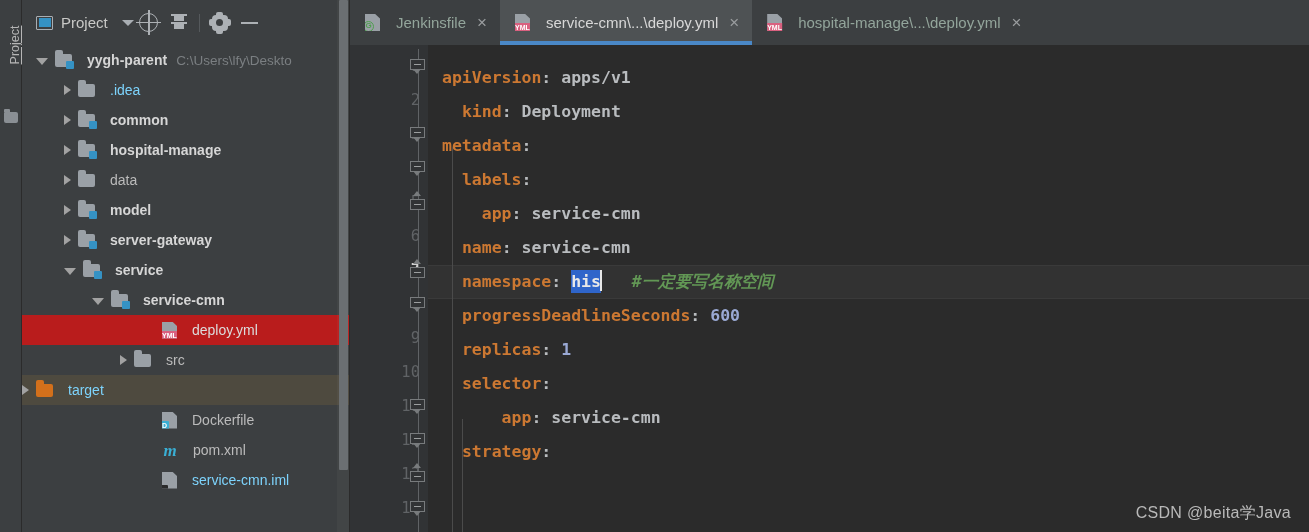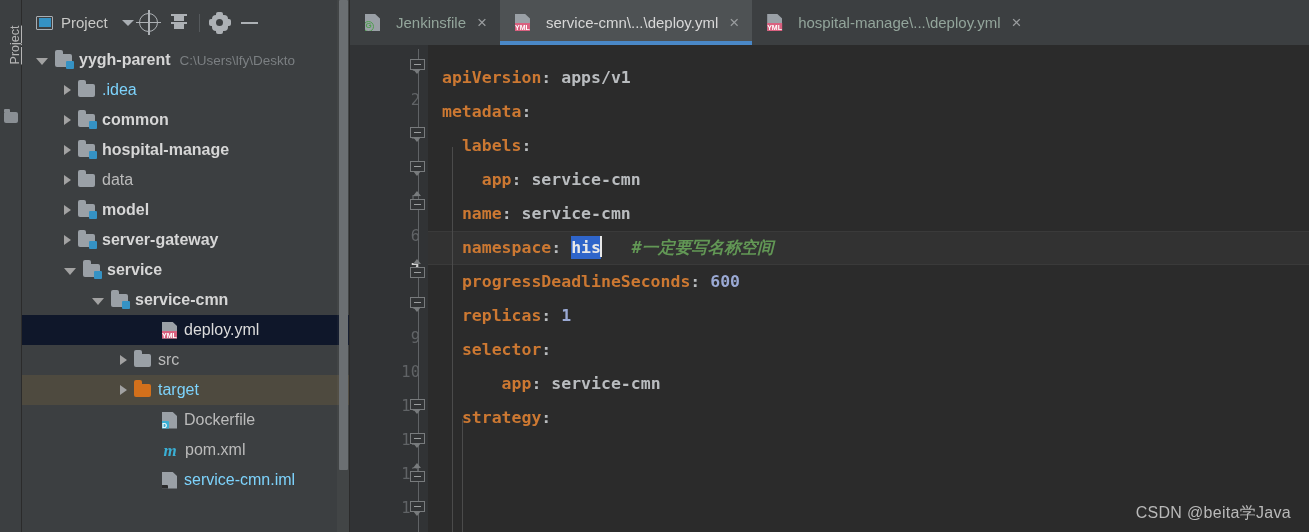--- a/index.html
+++ b/index.html
@@ -152,38 +152,38 @@
     position: relative;
     padding-top: 0px;
   }
   .row {
     height: 30px;
     display: flex; align-items: center;
     white-space: nowrap;
     padding-right: 4px;
     position: relative;
   }
-  .row.selected { background: #0f172a; }
+  .row.selected { background: #b91c1c; }
   .row.hover    { background: #4e4a3f; }
   .arrow {
     width: 0; height: 0; flex: 0 0 auto;
     border-top: 5.5px solid transparent;
     border-bottom: 5.5px solid transparent;
     border-left: 7px solid #a2a2a2;
     margin-right: 7px;
   }
   .arrow.open {
     border-left: 6.5px solid transparent;
     border-right: 6.5px solid transparent;
     border-top: 7px solid #a2a2a2;
     border-bottom: 0;
     margin-top: 2px;
   }
   .arrow.none { border: 0; width: 7px; margin-right: 7px; }
-  .lbl { font-size: 16px; color: #bbbbbb; }
+  .lbl { font-size: 14px; color: #bbbbbb; margin-left: 8px; }
   .lbl.bold { font-weight: bold; color: #d6d6d6; }
   .lbl.olive { color: #7dd3fc; }
   .lbl.white { color: #dcdcdc; }
   .path-txt { font-size: 13.5px; color: #7b7f82; margin-left: 9px; }
 
   
   .folder {
     width: 17px; height: 13px; position: relative;
     flex: 0 0 auto; margin-right: 7px;
     background: #9aa0a6; border-radius: 0 2px 2px 2px;
@@ -471,21 +471,21 @@
           <span class="filei">
             <span class="badge yml">YML</span>
           </span>
           <span class="lbl white">deploy.yml</span>
         </div>
         <div class="row" style="padding-left: 98px;">
           <span class="arrow"></span>
           <span class="folder"></span>
           <span class="lbl">src</span>
         </div>
-        <div class="row hover" style="padding-left: 98px;">
+        <div class="row hover" style="">
           <span class="arrow"></span>
           <span class="folder orange"></span>
           <span class="lbl olive">target</span>
         </div>
         <div class="row" style="padding-left: 126px;">
           <span class="arrow none"></span>
           <span class="filei">
             <span class="badge dk">D</span>
           </span>
           <span class="lbl">Dockerfile</span>
@@ -591,20 +591,21 @@
               <div class="tip"></div>
             </div>
             <div class="fold" style="top: 452px;">
               <div class="box"></div>
               <div class="tip"></div>
             </div>
           </div>
       </div>
       <div class="codelines" id="codelines">
           <div class="cline"><span class="k">apiVersion</span><span class="v">:</span> <span class="v">apps/v1</span></div>
+          <div class="cline">  <span class="k">kind</span><span class="v">:</span> <span class="v">Deployment</span></div>
           <div class="cline"><span class="k">metadata</span><span class="v">:</span></div>
           <div class="cline">  <span class="k">labels</span><span class="v">:</span></div>
           <div class="cline">    <span class="k">app</span><span class="v">:</span> <span class="v">service-cmn</span></div>
           <div class="cline">  <span class="k">name</span><span class="v">:</span> <span class="v">service-cmn</span></div>
           <div class="cline cur">  <span class="k">namespace</span><span class="v">:</span> <span class="sel">his</span><span class="caret"></span>   <span class="cmt">#一定要写名称空间</span></div>
           <div class="cline">  <span class="k">progressDeadlineSeconds</span><span class="v">:</span> <span class="num">600</span></div>
           <div class="cline">  <span class="k">replicas</span><span class="v">:</span> <span class="num">1</span></div>
           <div class="cline">  <span class="k">selector</span><span class="v">:</span></div>
           <div class="cline">      <span class="k">app</span><span class="v">:</span> <span class="v">service-cmn</span></div>
           <div class="cline">  <span class="k">strategy</span><span class="v">:</span></div>

